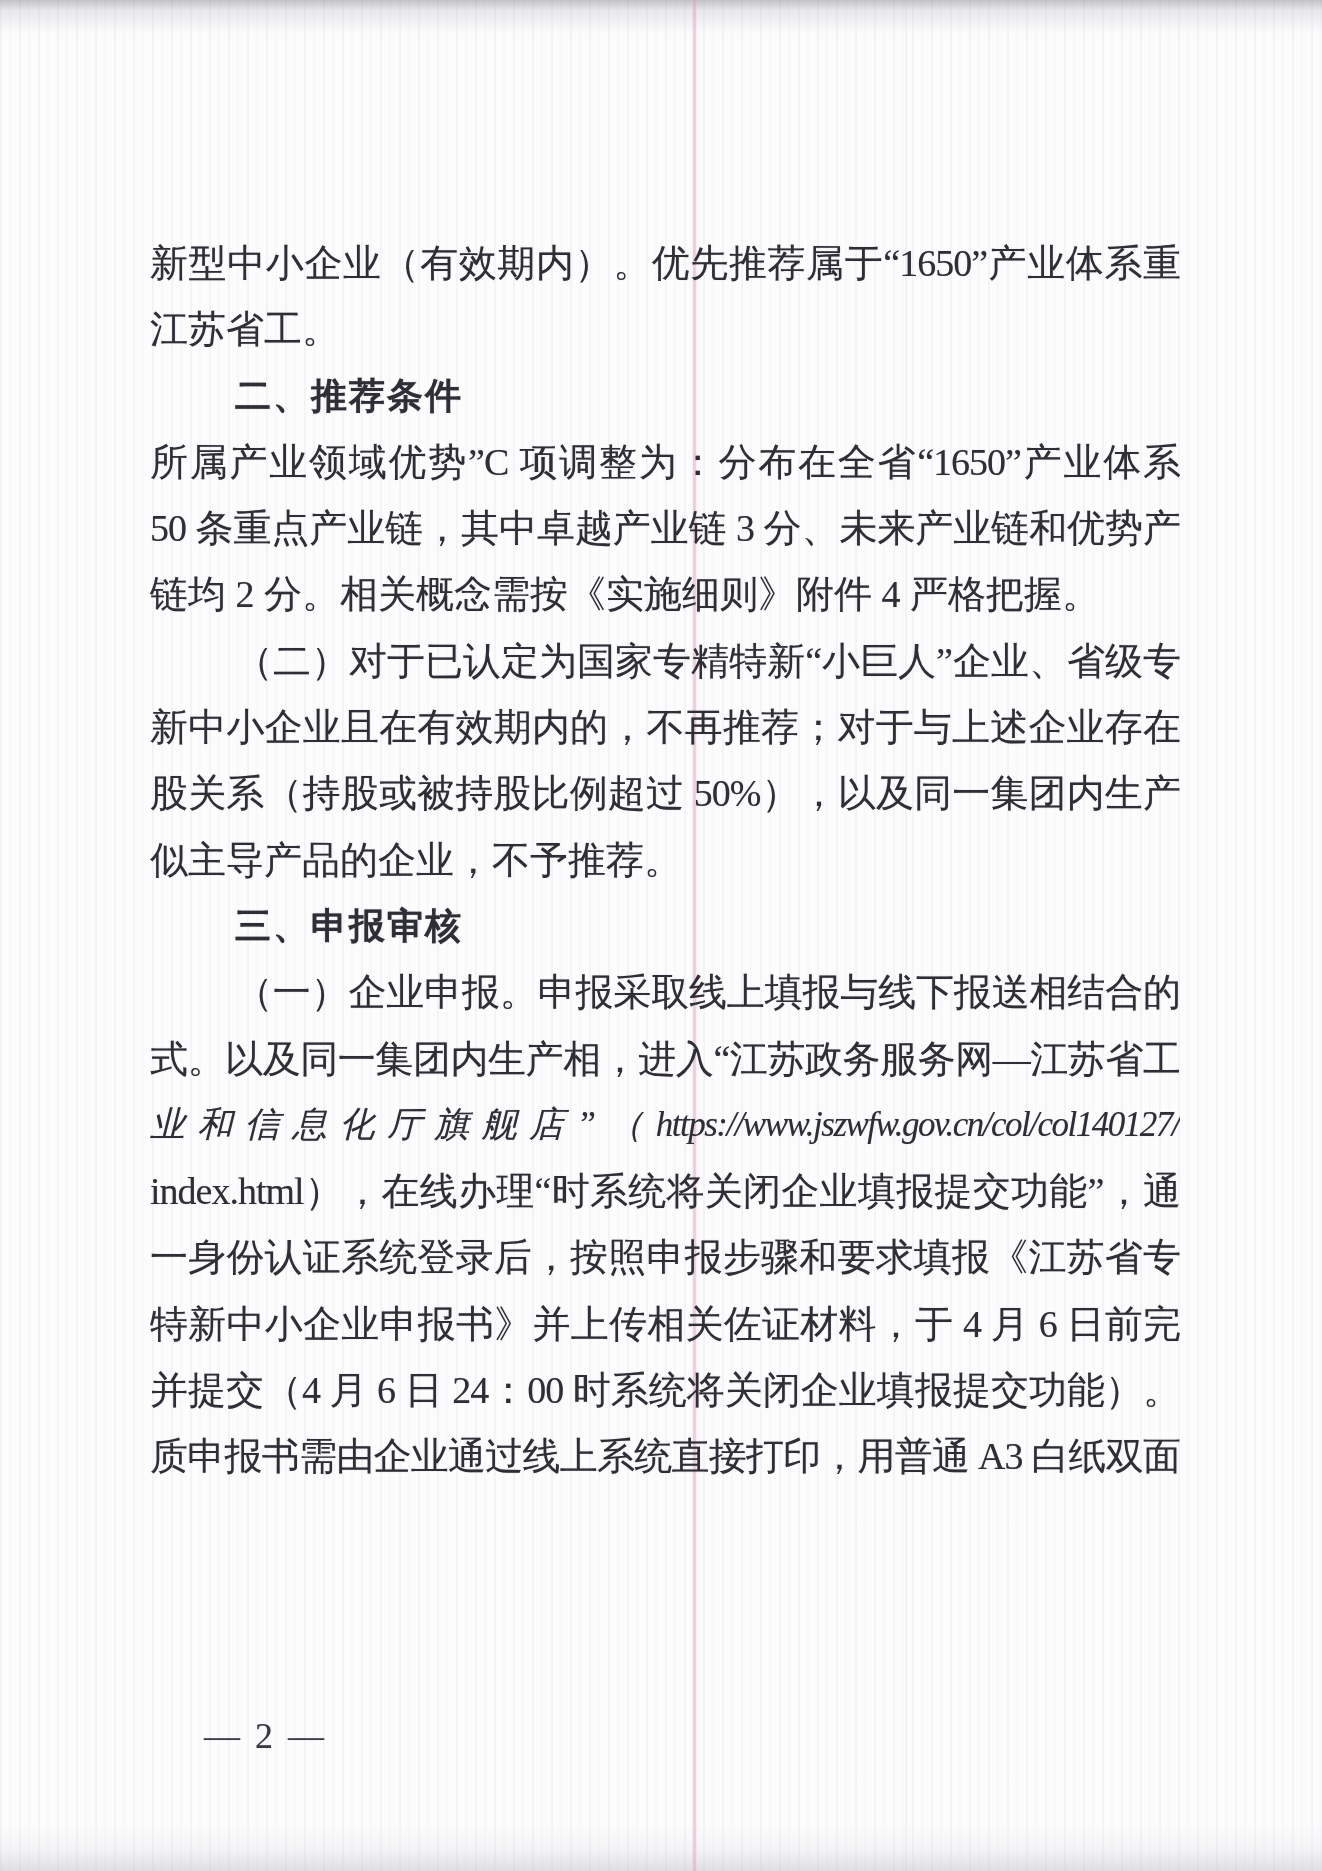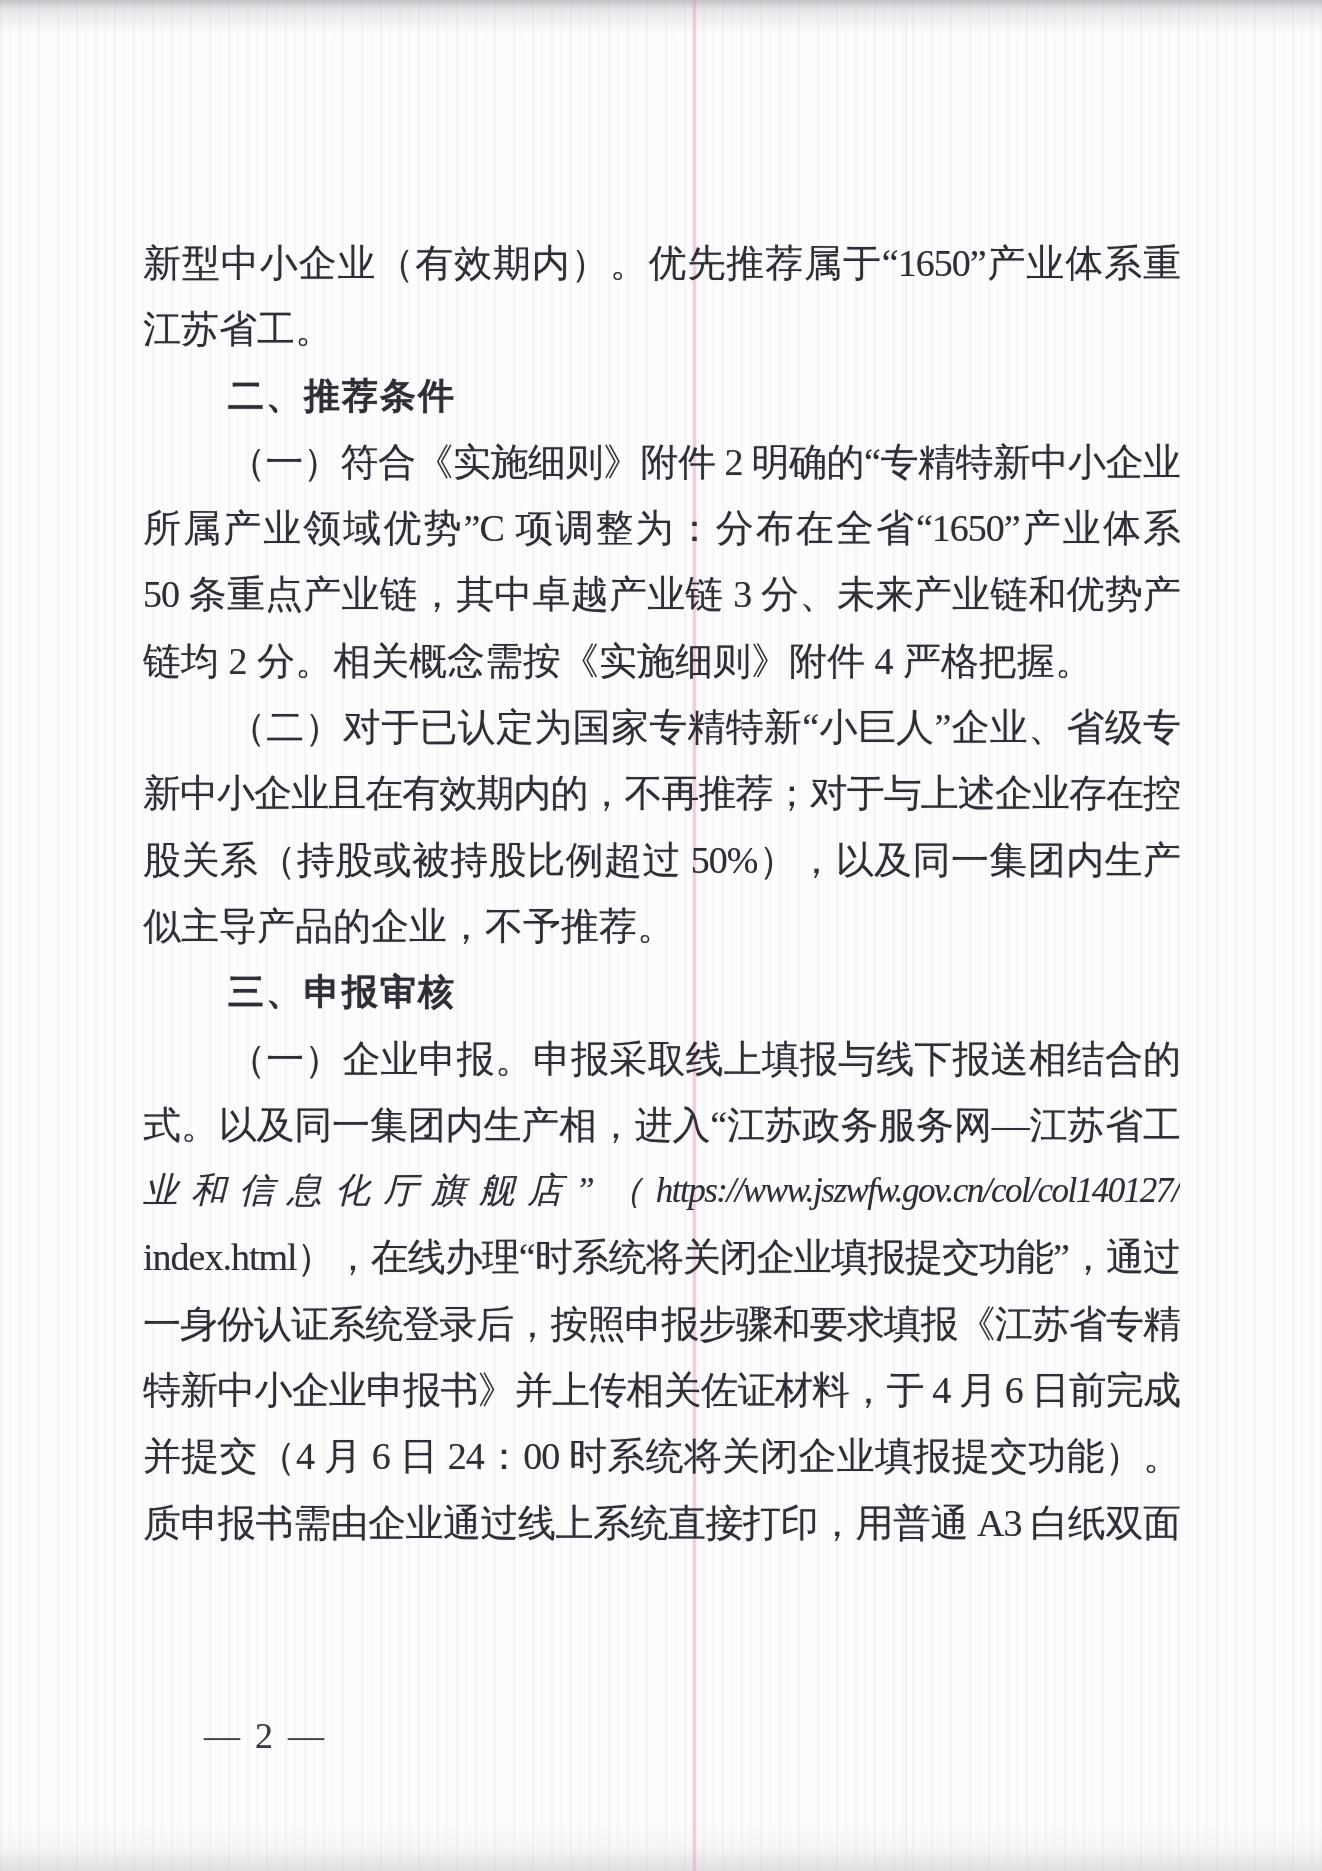--- a/index.html
+++ b/index.html
@@ -31,21 +31,21 @@
   }
   .pink-line.main{left:693px;width:3px;background:rgba(233,150,188,0.45);box-shadow:0 0 2px rgba(240,170,200,0.5);}
   .pink-line.faint{left:905px;width:2px;background:rgba(236,176,204,0.18);}
   .textcol{
     position:absolute;left:143px;top:230px;width:1037px;
     color:#2e2e36;
     text-shadow:0 0 1px rgba(44,44,56,0.38);
   }
   .line{
     height:66.3px;line-height:66.3px;font-size:38px;
-    overflow:hidden;white-space:nowrap;
+    overflow:hidden;white-space:nowrap;margin-left:7px;
   }
   .line.j{
     white-space:normal;letter-spacing:-1px;
     text-align:justify;text-align-last:justify;
   }
   .line.ind{padding-left:85px;}
   .line.h{
     font-family:"Liberation Sans", sans-serif;
     font-weight:700;font-size:36px;letter-spacing:2px;
     text-shadow:0 0 1px rgba(30,30,40,0.55);
@@ -63,21 +63,20 @@
 <div class="page">
   <div class="shade-top"></div>
   <div class="shade-bottom"></div>
   <div class="pink-line main"></div>
   <div class="pink-line faint"></div>
 
   <div class="textcol">
     <div class="line j">新型中小企业（有效期内）。优先推荐属于“1650”产业体系重</div>
     <div class="line">江苏省工。</div>
     <div class="line h ind">二、推荐条件</div>
-    <div class="line j ind">（一）符合《实施细则》附件 2 明确的“专精特新中小企业</div>
     <div class="line j">所属产业领域优势”C 项调整为：分布在全省“1650”产业体系</div>
     <div class="line j">50 条重点产业链，其中卓越产业链 3 分、未来产业链和优势产业</div>
     <div class="line">链均 2 分。相关概念需按《实施细则》附件 4 严格把握。</div>
     <div class="line j ind">（二）对于已认定为国家专精特新“小巨人”企业、省级专精特</div>
     <div class="line j">新中小企业且在有效期内的，不再推荐；对于与上述企业存在控</div>
     <div class="line j">股关系（持股或被持股比例超过 50%），以及同一集团内生产相</div>
     <div class="line">似主导产品的企业，不予推荐。</div>
     <div class="line h ind">三、申报审核</div>
     <div class="line j ind">（一）企业申报。申报采取线上填报与线下报送相结合的方</div>
     <div class="line j">式。以及同一集团内生产相，进入“江苏政务服务网—江苏省工</div>

